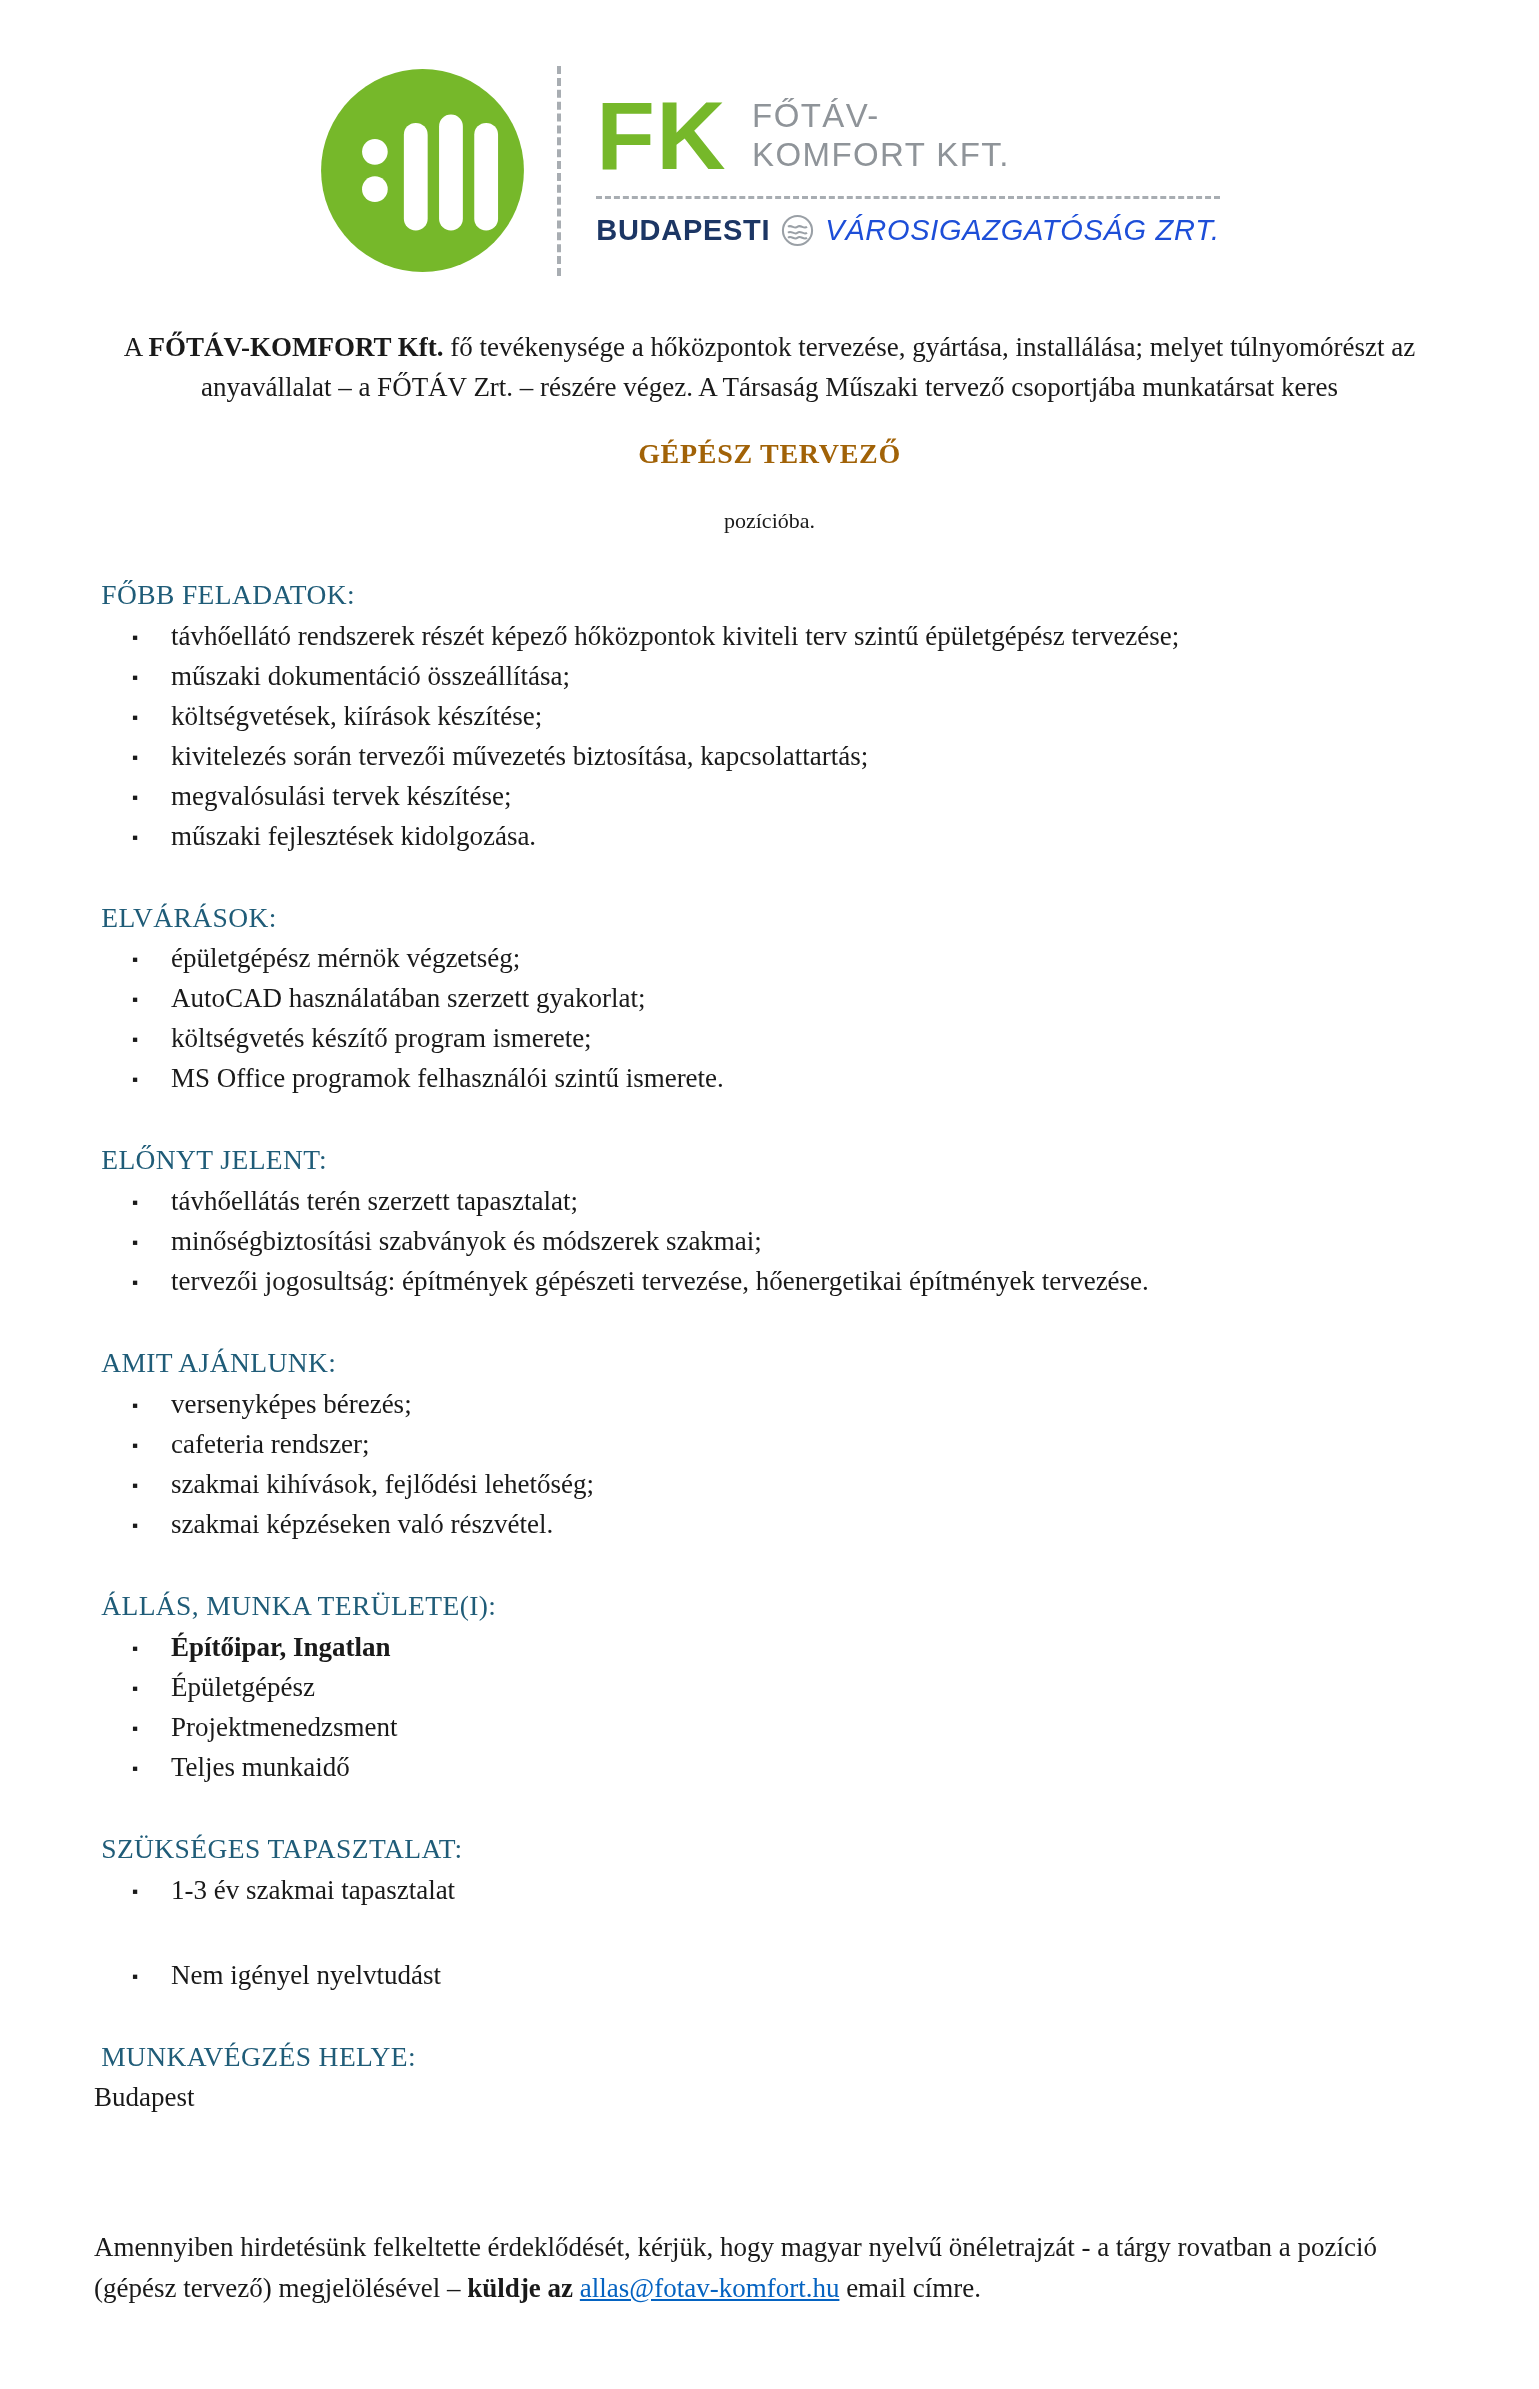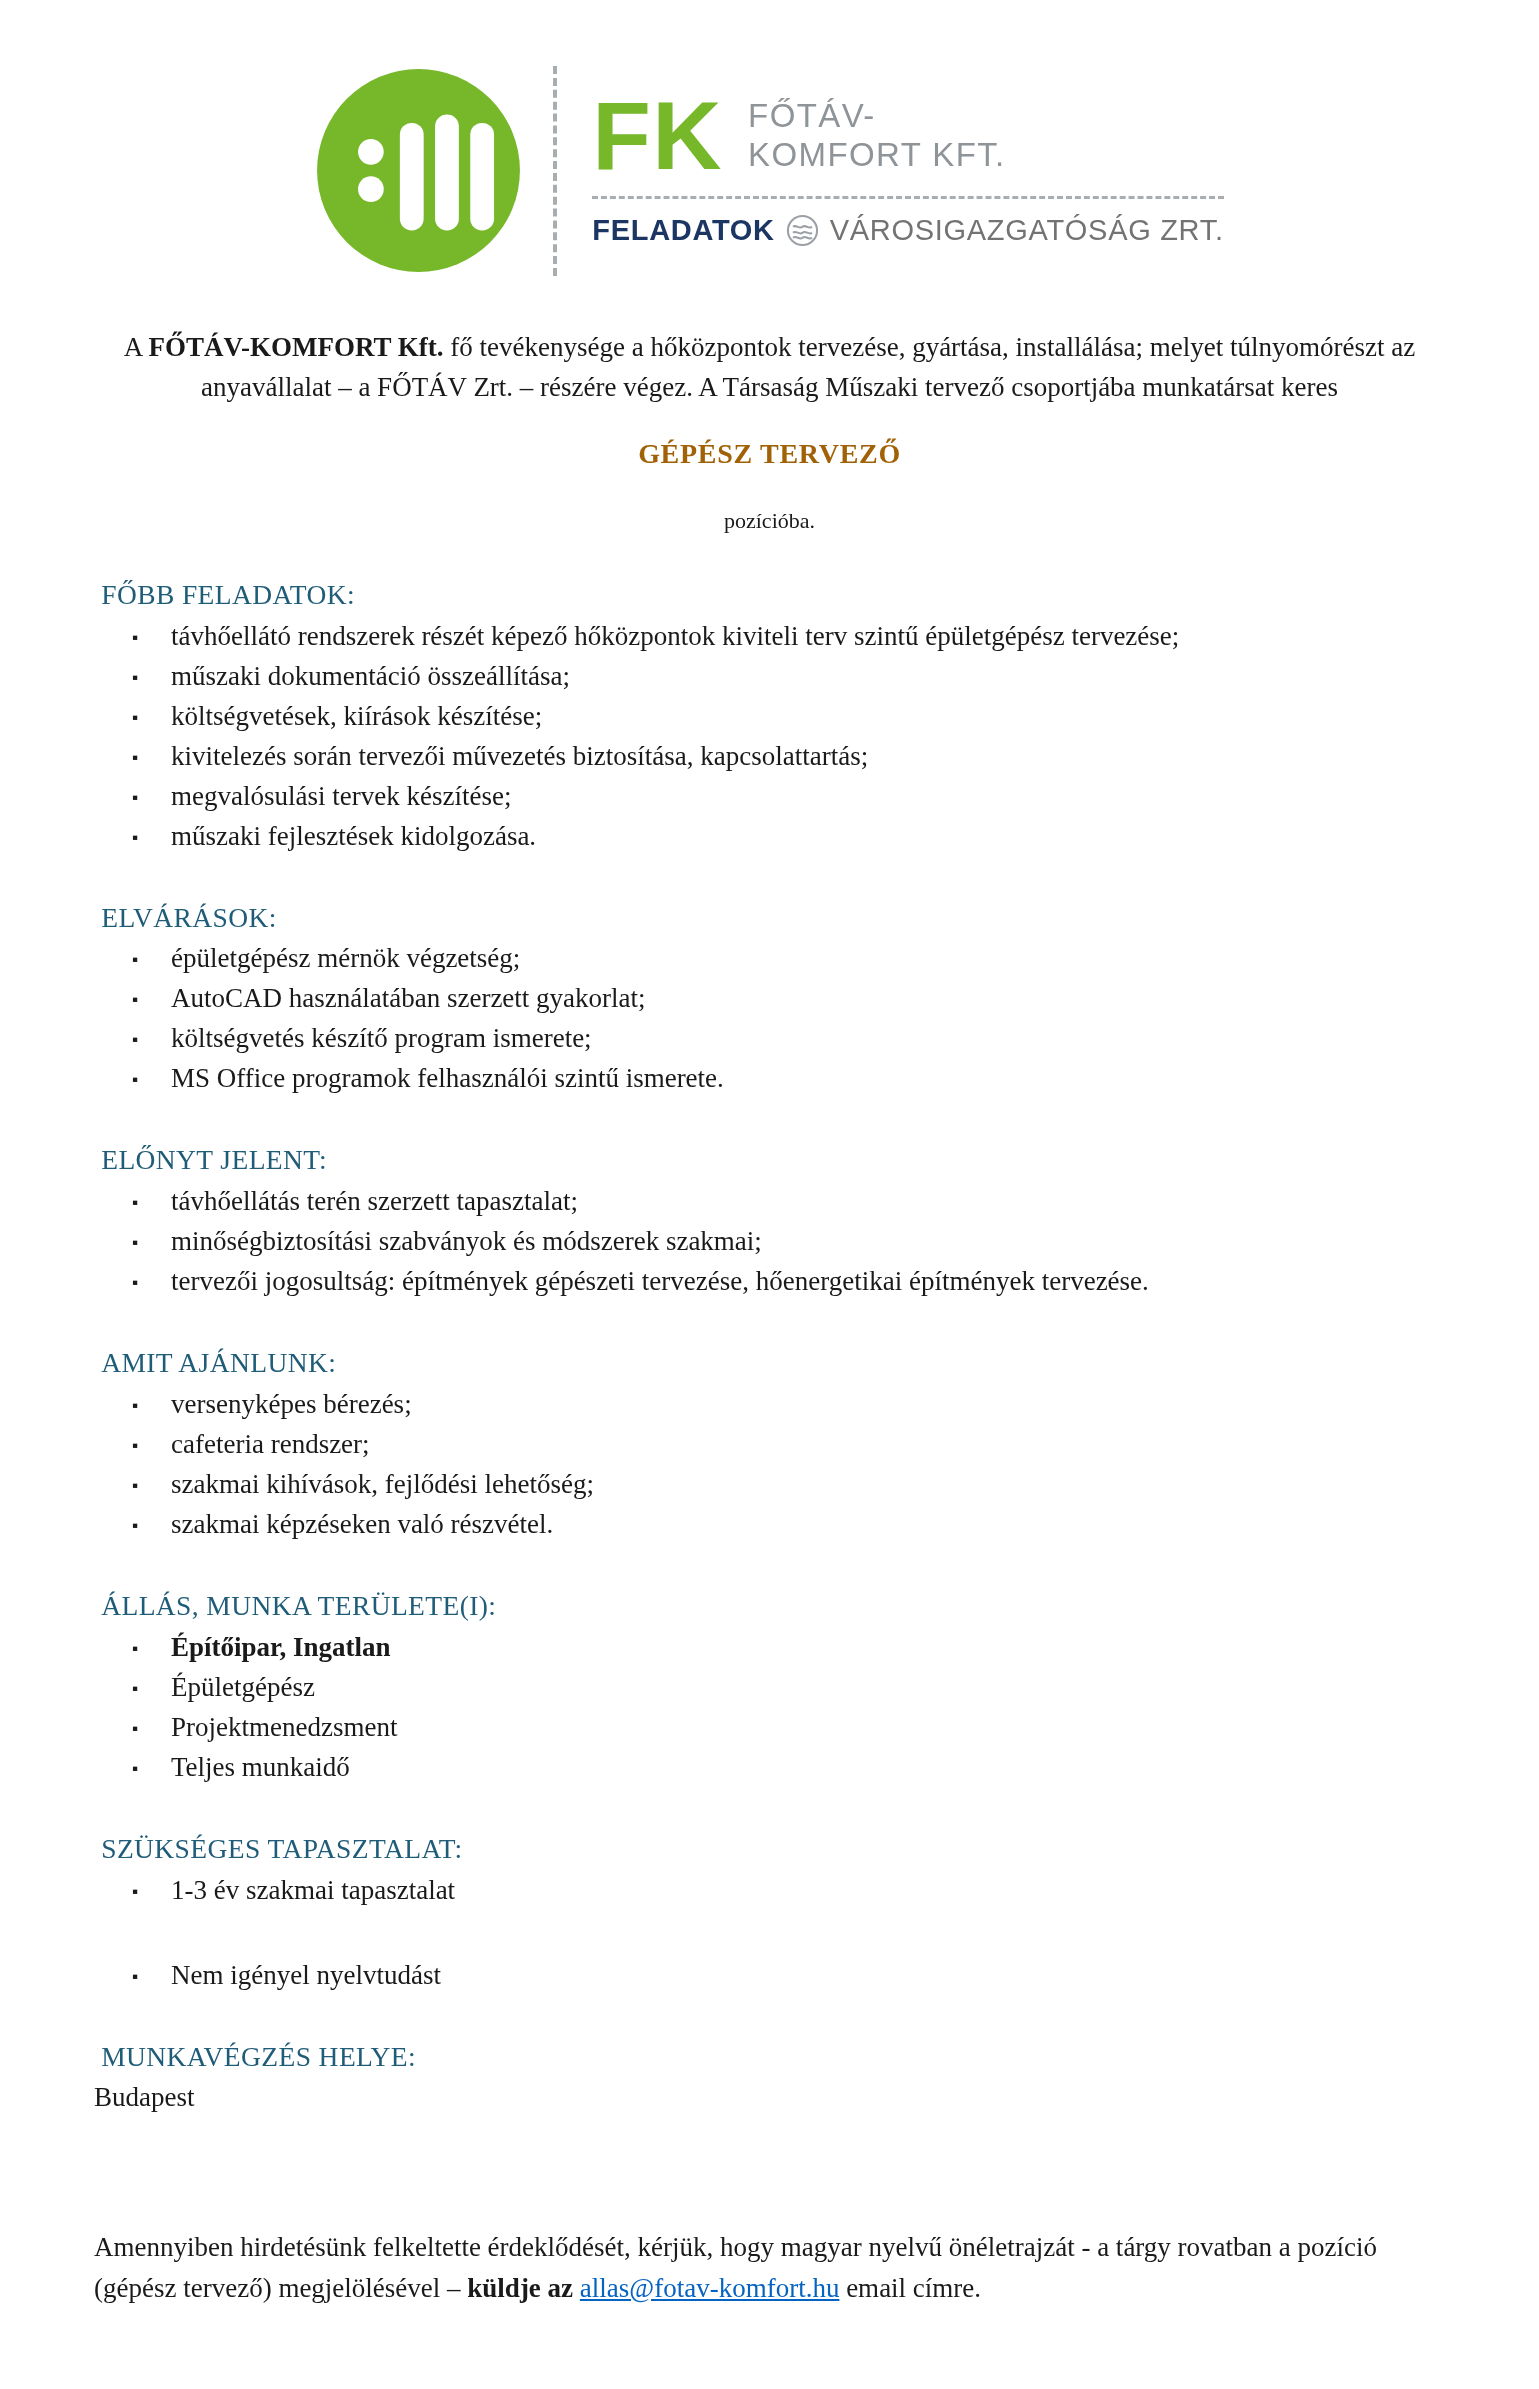--- a/index.html
+++ b/index.html
@@ -58,21 +58,21 @@
   .budapesti-row {
     display: flex;
     align-items: center;
     gap: 10px;
     font-family: "Liberation Sans", sans-serif;
     font-size: 29px;
     white-space: nowrap;
   }
   .budapesti { color: #1c3664; font-weight: bold; letter-spacing: 0.7px; }
   .emblem-icon { width: 35px; height: 35px; flex: 0 0 auto; }
-  .varos { color: #737373; letter-spacing: 0.7px; }
+  .varos { color: #1d4ed8; letter-spacing: 0.7px; font-style: italic; }
 
   
   .intro {
     text-align: center;
     font-size: 27px;
     line-height: 1.5;
     max-width: 1362px;
     margin: 0 auto;
   }
   .intro b { font-weight: bold; }
@@ -155,21 +155,21 @@
     <div class="logo-right">
       <div class="fk-row">
         <span class="fk-mark">FK</span>
         <span class="brand-name">
           <span>FŐTÁV-</span><br>
           <span>KOMFORT KFT.</span>
         </span>
       </div>
       <hr class="logo-hr">
       <div class="budapesti-row">
-        <span class="budapesti">FELADATOK</span>
+        <span class="budapesti">BUDAPESTI</span>
         <svg class="emblem-icon" viewBox="0 0 24 24" aria-hidden="true">
           <circle cx="12" cy="12" r="10" fill="none" stroke="#9aa0a6" stroke-width="1.4"></circle>
           <path d="M5.5 9.5c2.2-2 4.3 2 6.5 0s4.3 2 6.5 0" fill="none" stroke="#9aa0a6" stroke-width="1.4"></path>
           <path d="M5.5 13.5c2.2-2 4.3 2 6.5 0s4.3 2 6.5 0" fill="none" stroke="#9aa0a6" stroke-width="1.4"></path>
           <path d="M5.5 17c2.2-2 4.3 2 6.5 0s4.3 2 6.5 0" fill="none" stroke="#9aa0a6" stroke-width="1.4"></path>
         </svg>
         <span class="varos">VÁROSIGAZGATÓSÁG ZRT.</span>
       </div>
     </div>
   </div>

